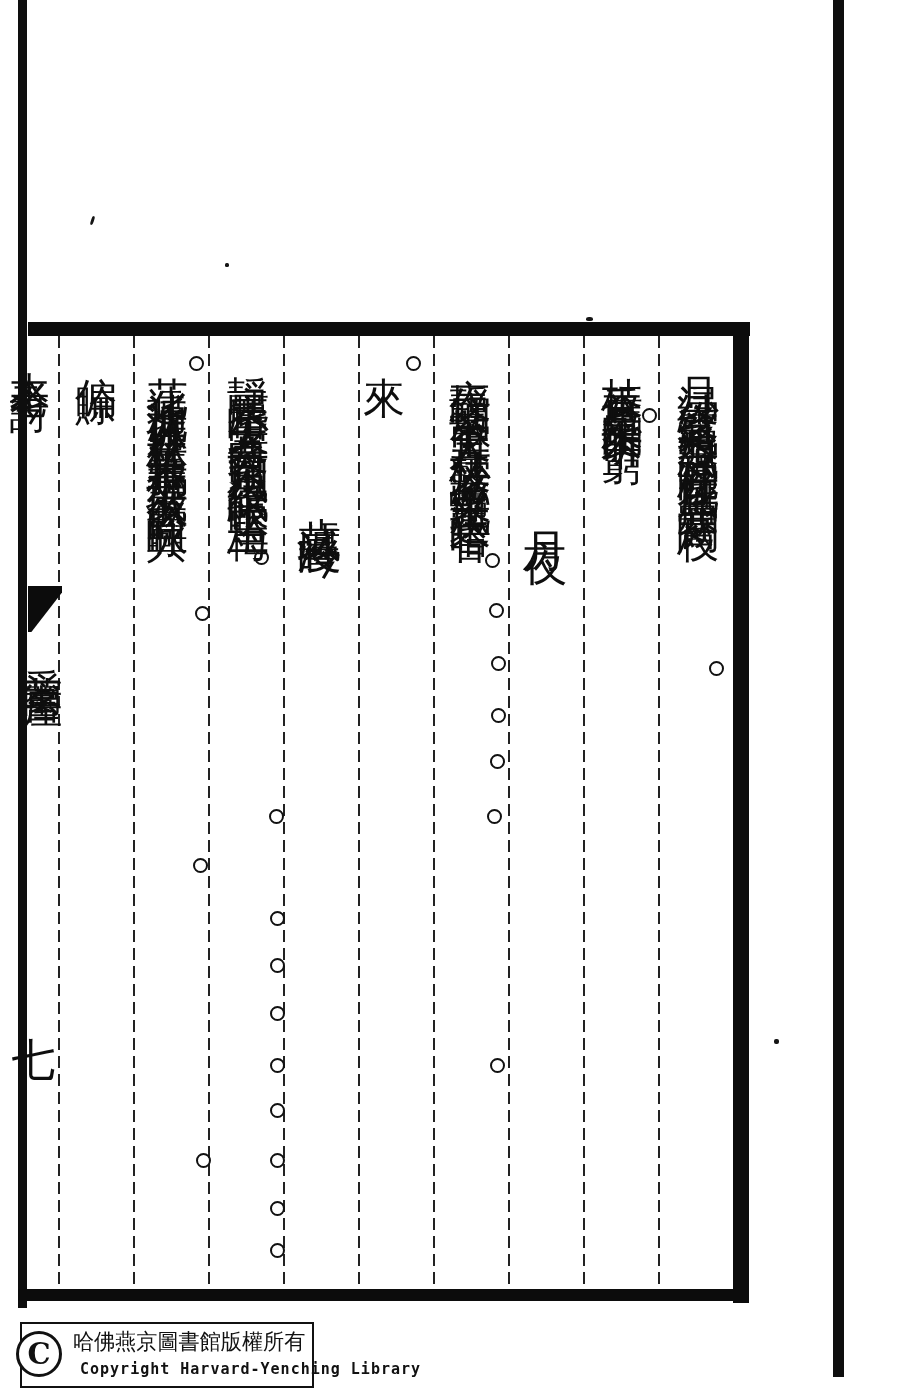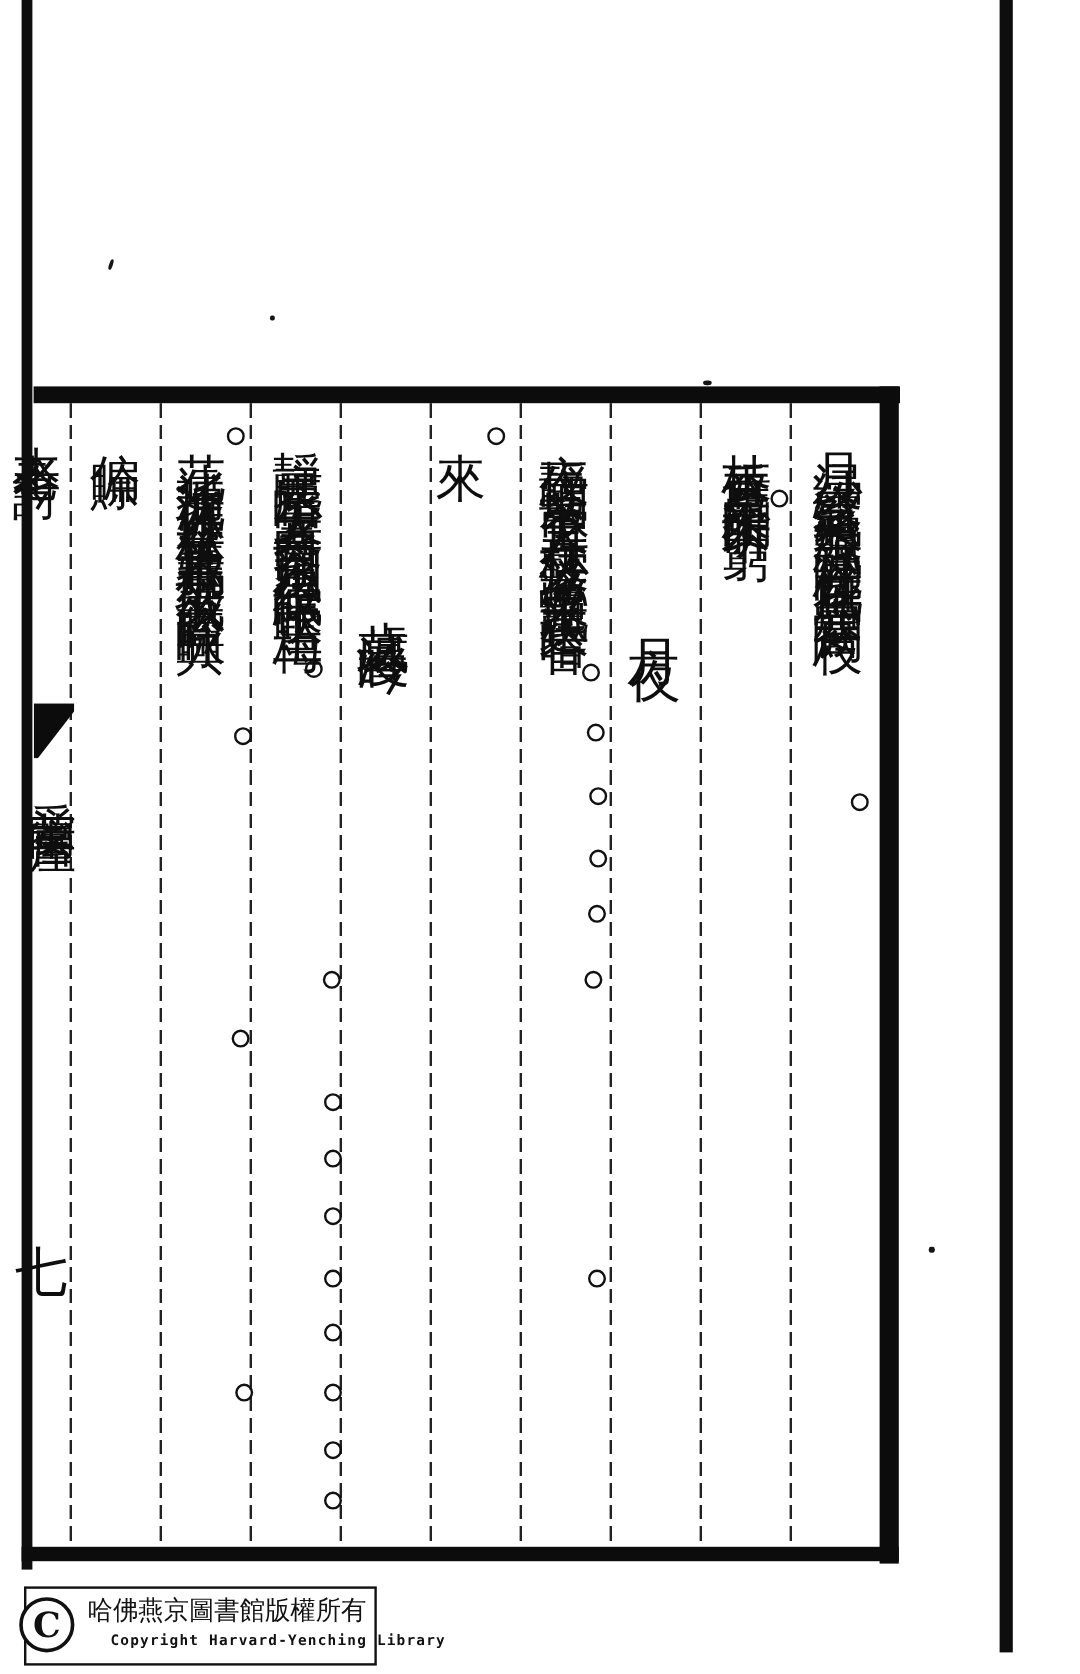--- a/index.html
+++ b/index.html
@@ -51,23 +51,23 @@
     border:3px solid #111;border-radius:50%;background:#fff;z-index:5;
     display:flex;align-items:center;justify-content:center;
     font-family:"DejaVu Serif",serif;font-size:29px;font-weight:bold;color:#111;
   }
   .stamp-cn{
     position:absolute;left:73px;top:1327px;z-index:5;color:#111;
     font-family:"DejaVu Sans","Liberation Sans",sans-serif;
     font-size:22px;letter-spacing:0px;white-space:nowrap;transform:scaleX(.96);transform-origin:left;
   }
   .stamp-en{
-    position:absolute;left:92px;top:1360px;z-index:5;color:#111;
+    position:absolute;left:80px;top:1360px;z-index:5;color:#111;
     font-family:"DejaVu Sans Mono","Liberation Mono",monospace;
-    font-size:12px;font-weight:bold;letter-spacing:1px;white-space:nowrap;
+    font-size:15px;font-weight:bold;letter-spacing:1px;white-space:nowrap;
   }
 </style>
 </head>
 <body>
 
 <div class="abs ink" style="left:18px;top:0;width:9px;height:1308px;z-index:3;"></div>
 <div class="abs ink" style="left:833px;top:0;width:11px;height:1377px;z-index:3;"></div>
 
 <div class="abs frame" style="left:28px;top:322px;width:722px;height:14px;"></div>
 <div class="abs frame" style="left:733px;top:322px;width:16px;height:981px;"></div>

